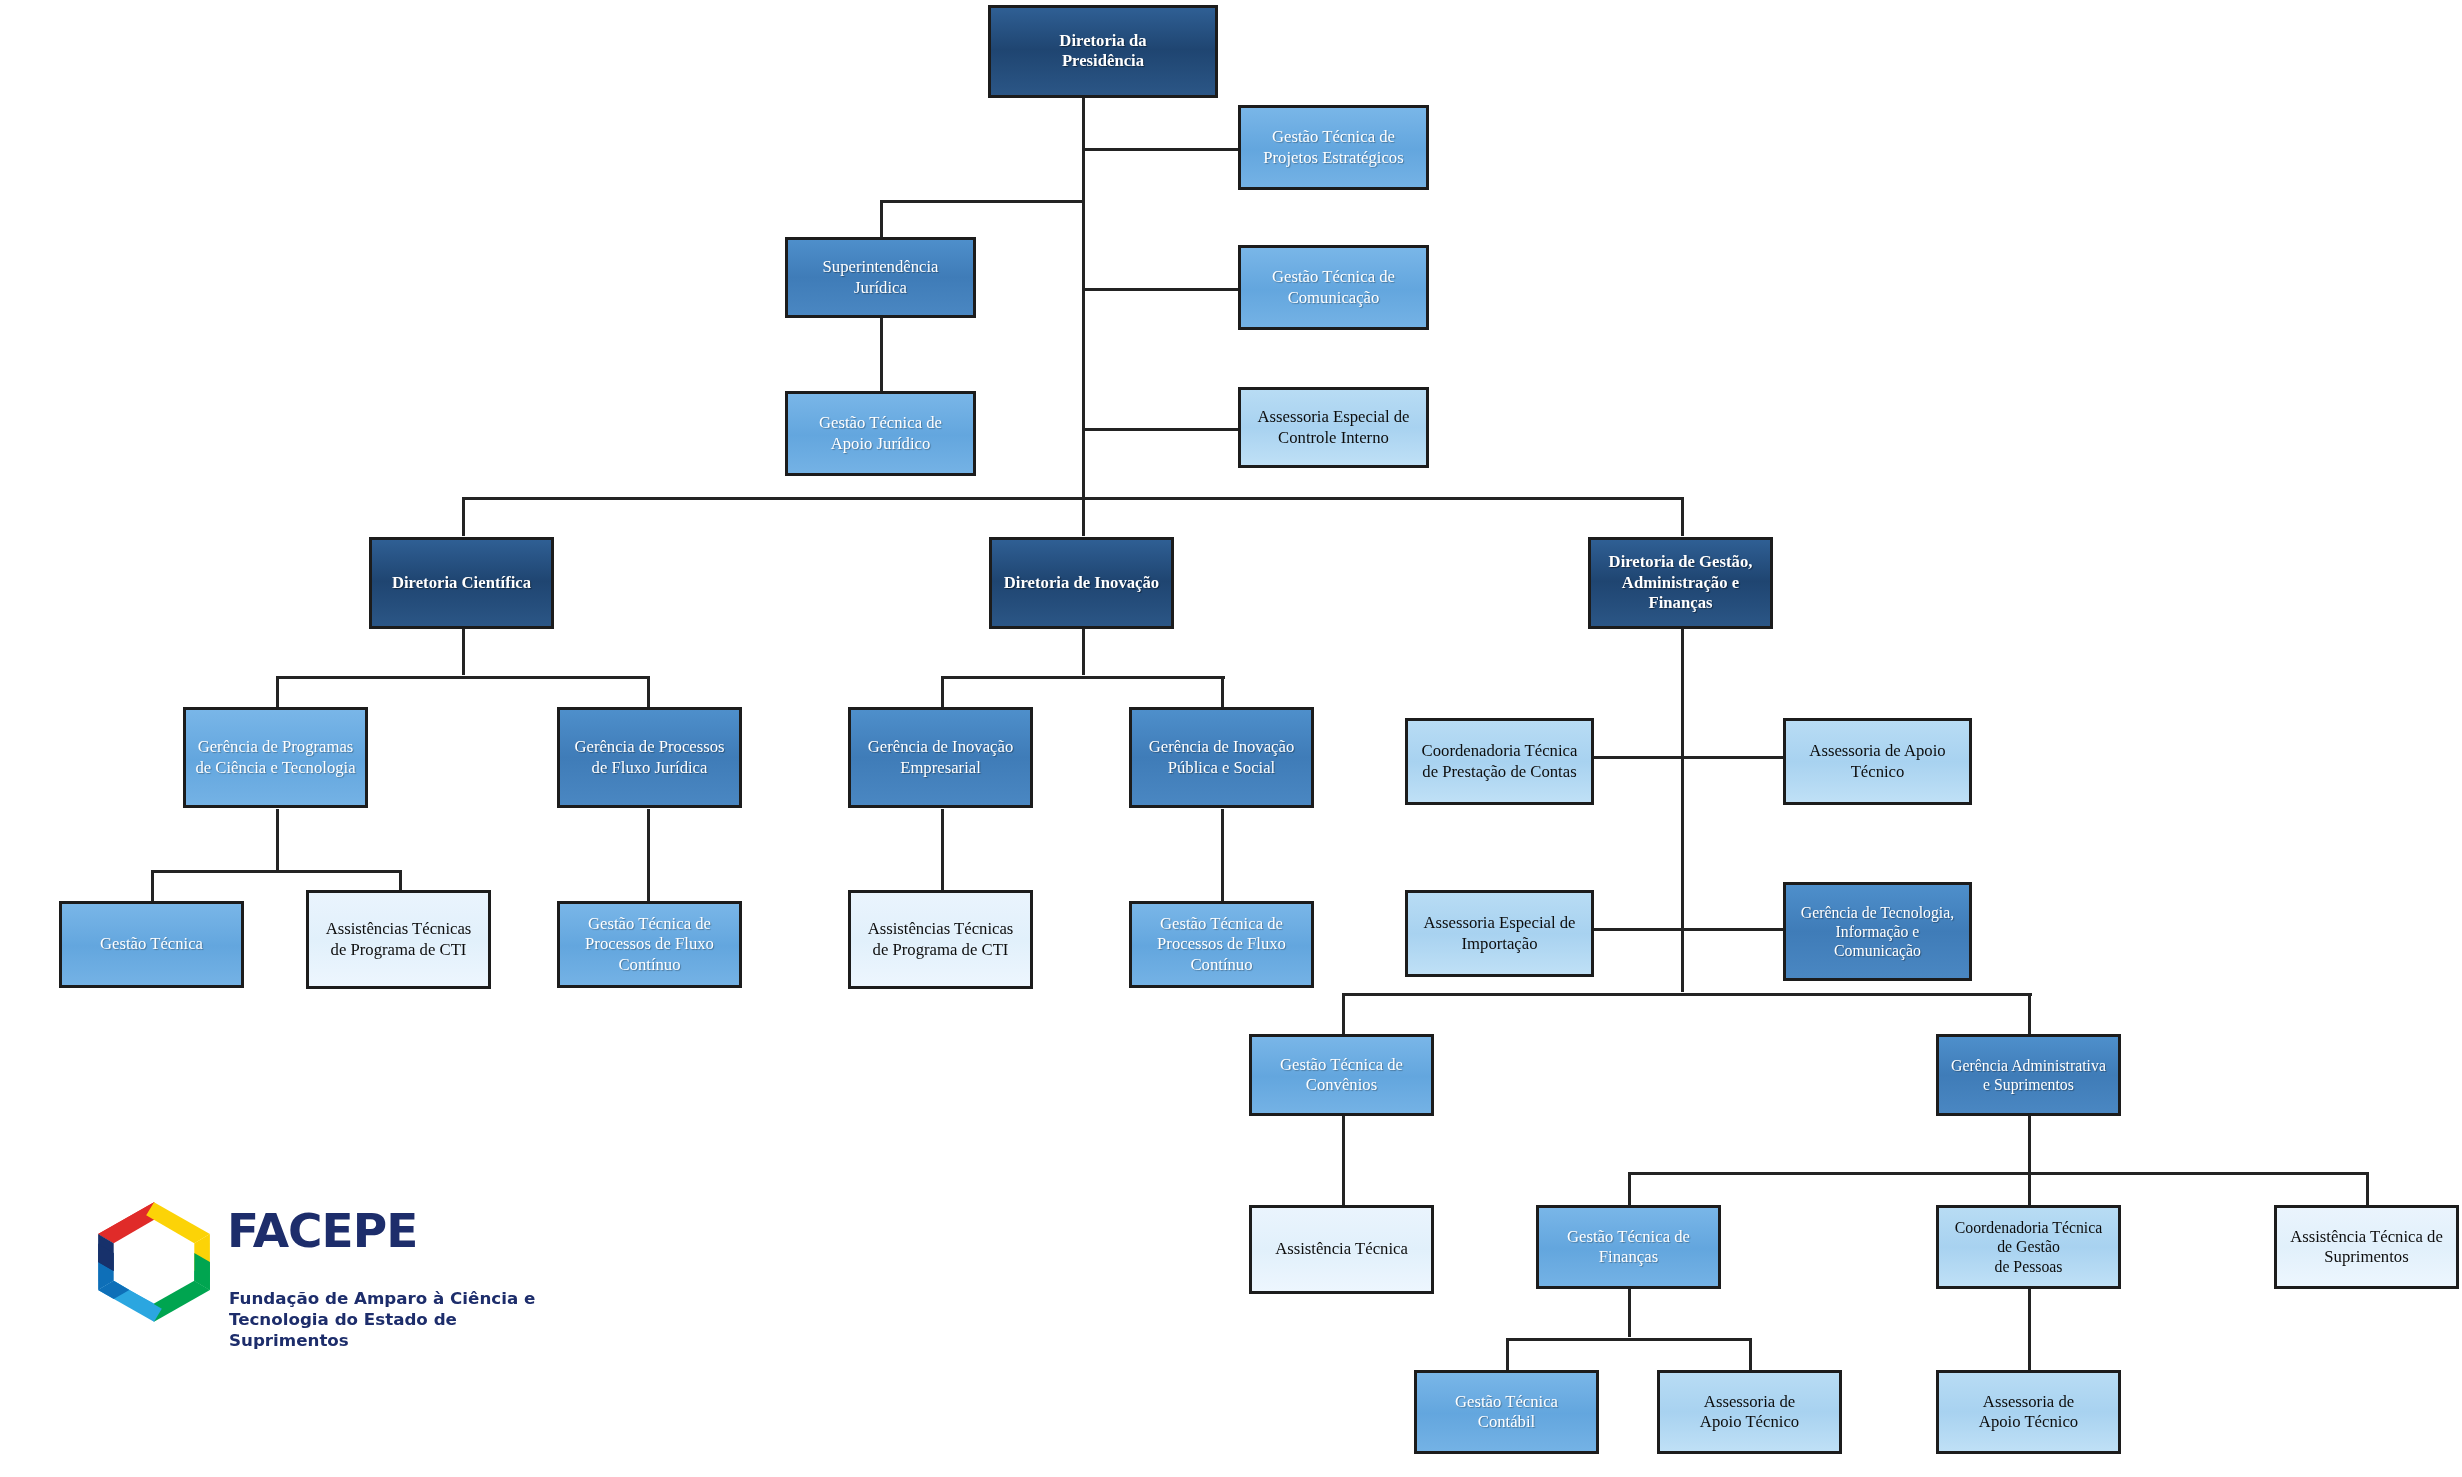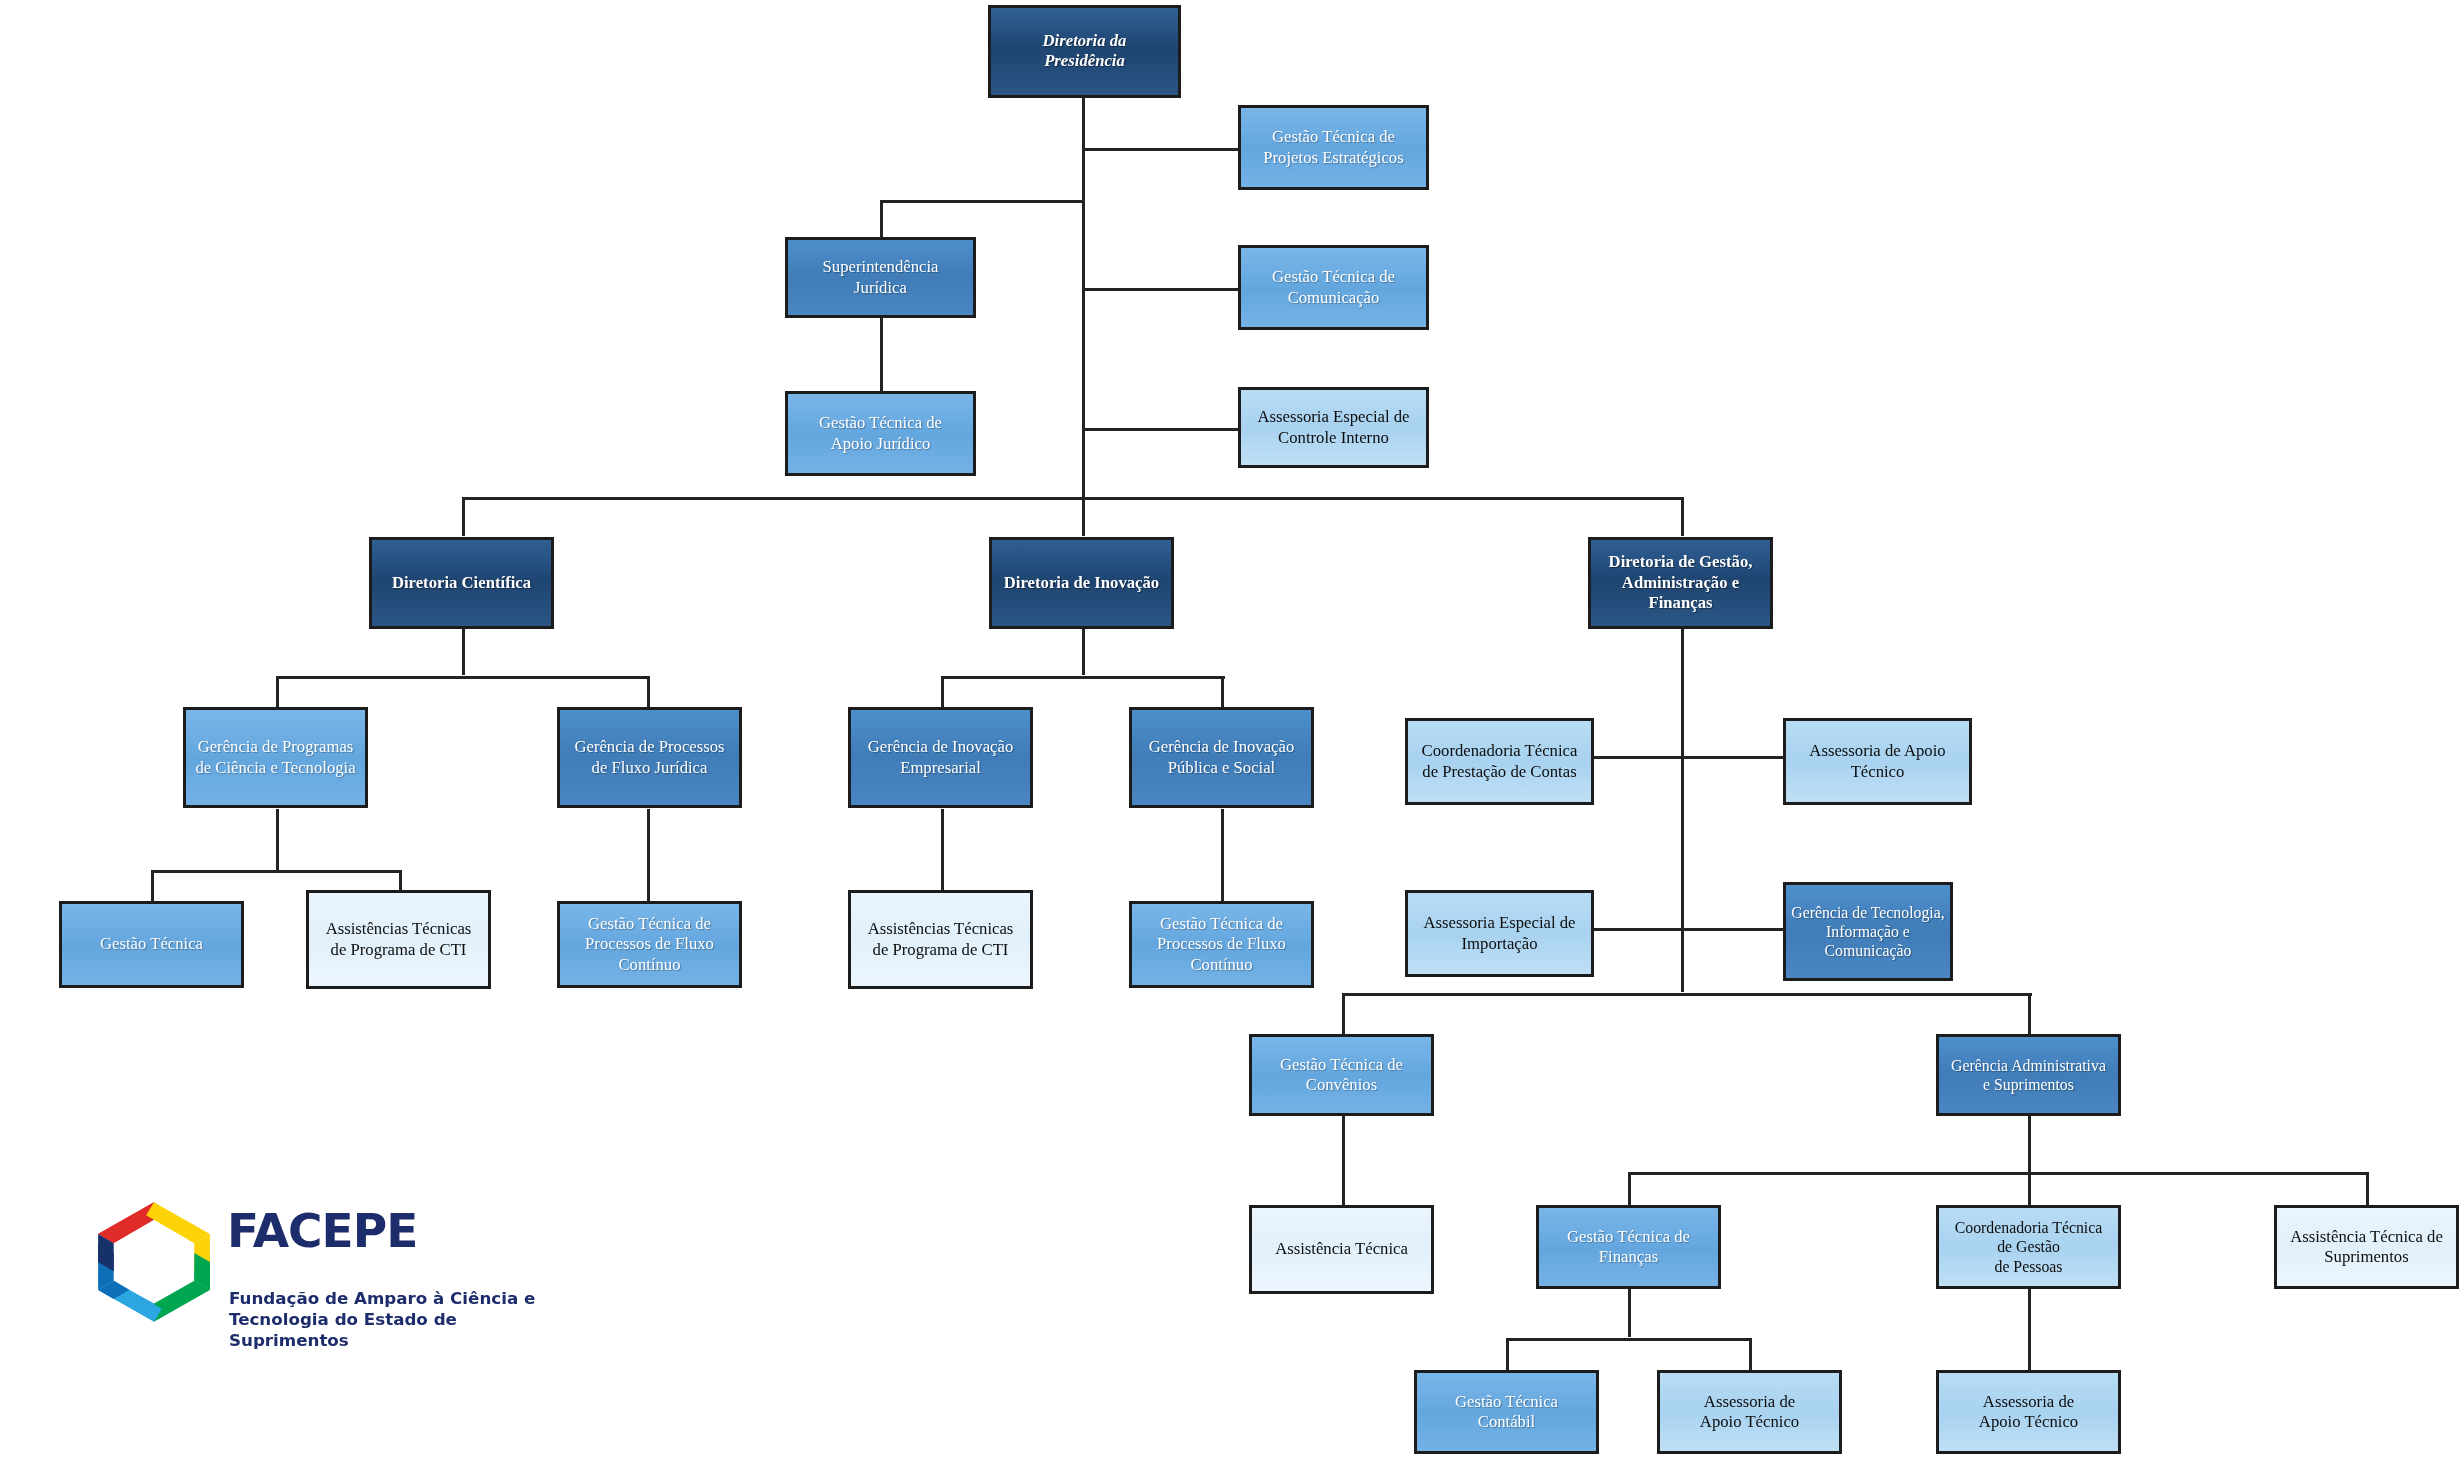--- a/index.html
+++ b/index.html
@@ -172,21 +172,21 @@
   <div class="line v" style="left:2028px; top:1172px; height:32.5px;"></div>
   <div class="line v" style="left:2366px; top:1172px; height:32.5px;"></div>
 
   <div class="line v" style="left:1628px; top:1288px; height:49px;"></div>
   <div class="line h" style="left:1506px; top:1338px; width:246px;"></div>
   <div class="line v" style="left:1506px; top:1338px; height:32.5px;"></div>
   <div class="line v" style="left:1749px; top:1338px; height:32.5px;"></div>
 
   <div class="line v" style="left:2028px; top:1288px; height:82px;"></div>
 
-  <div class="node lvl-dark fs-17" style="left:988px; top:4.9px; width:193px; height:93px;font-style:italic;">
+  <div class="node lvl-dark fs-17" style="left:988px; top:4.9px; width:230px; height:93px;">
     <span class="lbl">Diretoria da
 Presidência</span>
   </div>
 
   <div class="node lvl-light fs-17" style="left:1238px; top:105px; width:191px; height:85px;">
     <span class="lbl">Gestão Técnica de
 Projetos Estratégicos</span>
   </div>
 
   <div class="node lvl-mid fs-17" style="left:785px; top:237px; width:191px; height:81px;">
@@ -277,21 +277,21 @@
   <div class="node lvl-pale fs-17" style="left:1783px; top:718px; width:189px; height:87px;">
     <span class="lbl">Assessoria de Apoio
 Técnico</span>
   </div>
 
   <div class="node lvl-pale fs-17" style="left:1405px; top:890px; width:189px; height:87px;">
     <span class="lbl">Assessoria Especial de
 Importação</span>
   </div>
 
-  <div class="node lvl-mid fs-16" style="left:1783px; top:882px; width:170px; height:99px;">
+  <div class="node lvl-mid fs-16" style="left:1783px; top:882px; width:189px; height:99px;">
     <span class="lbl">Gerência de Tecnologia,
 Informação e
 Comunicação</span>
   </div>
 
   <div class="node lvl-light fs-17" style="left:1249px; top:1034px; width:185px; height:82px;">
     <span class="lbl">Gestão Técnica de
 Convênios</span>
   </div>
 

